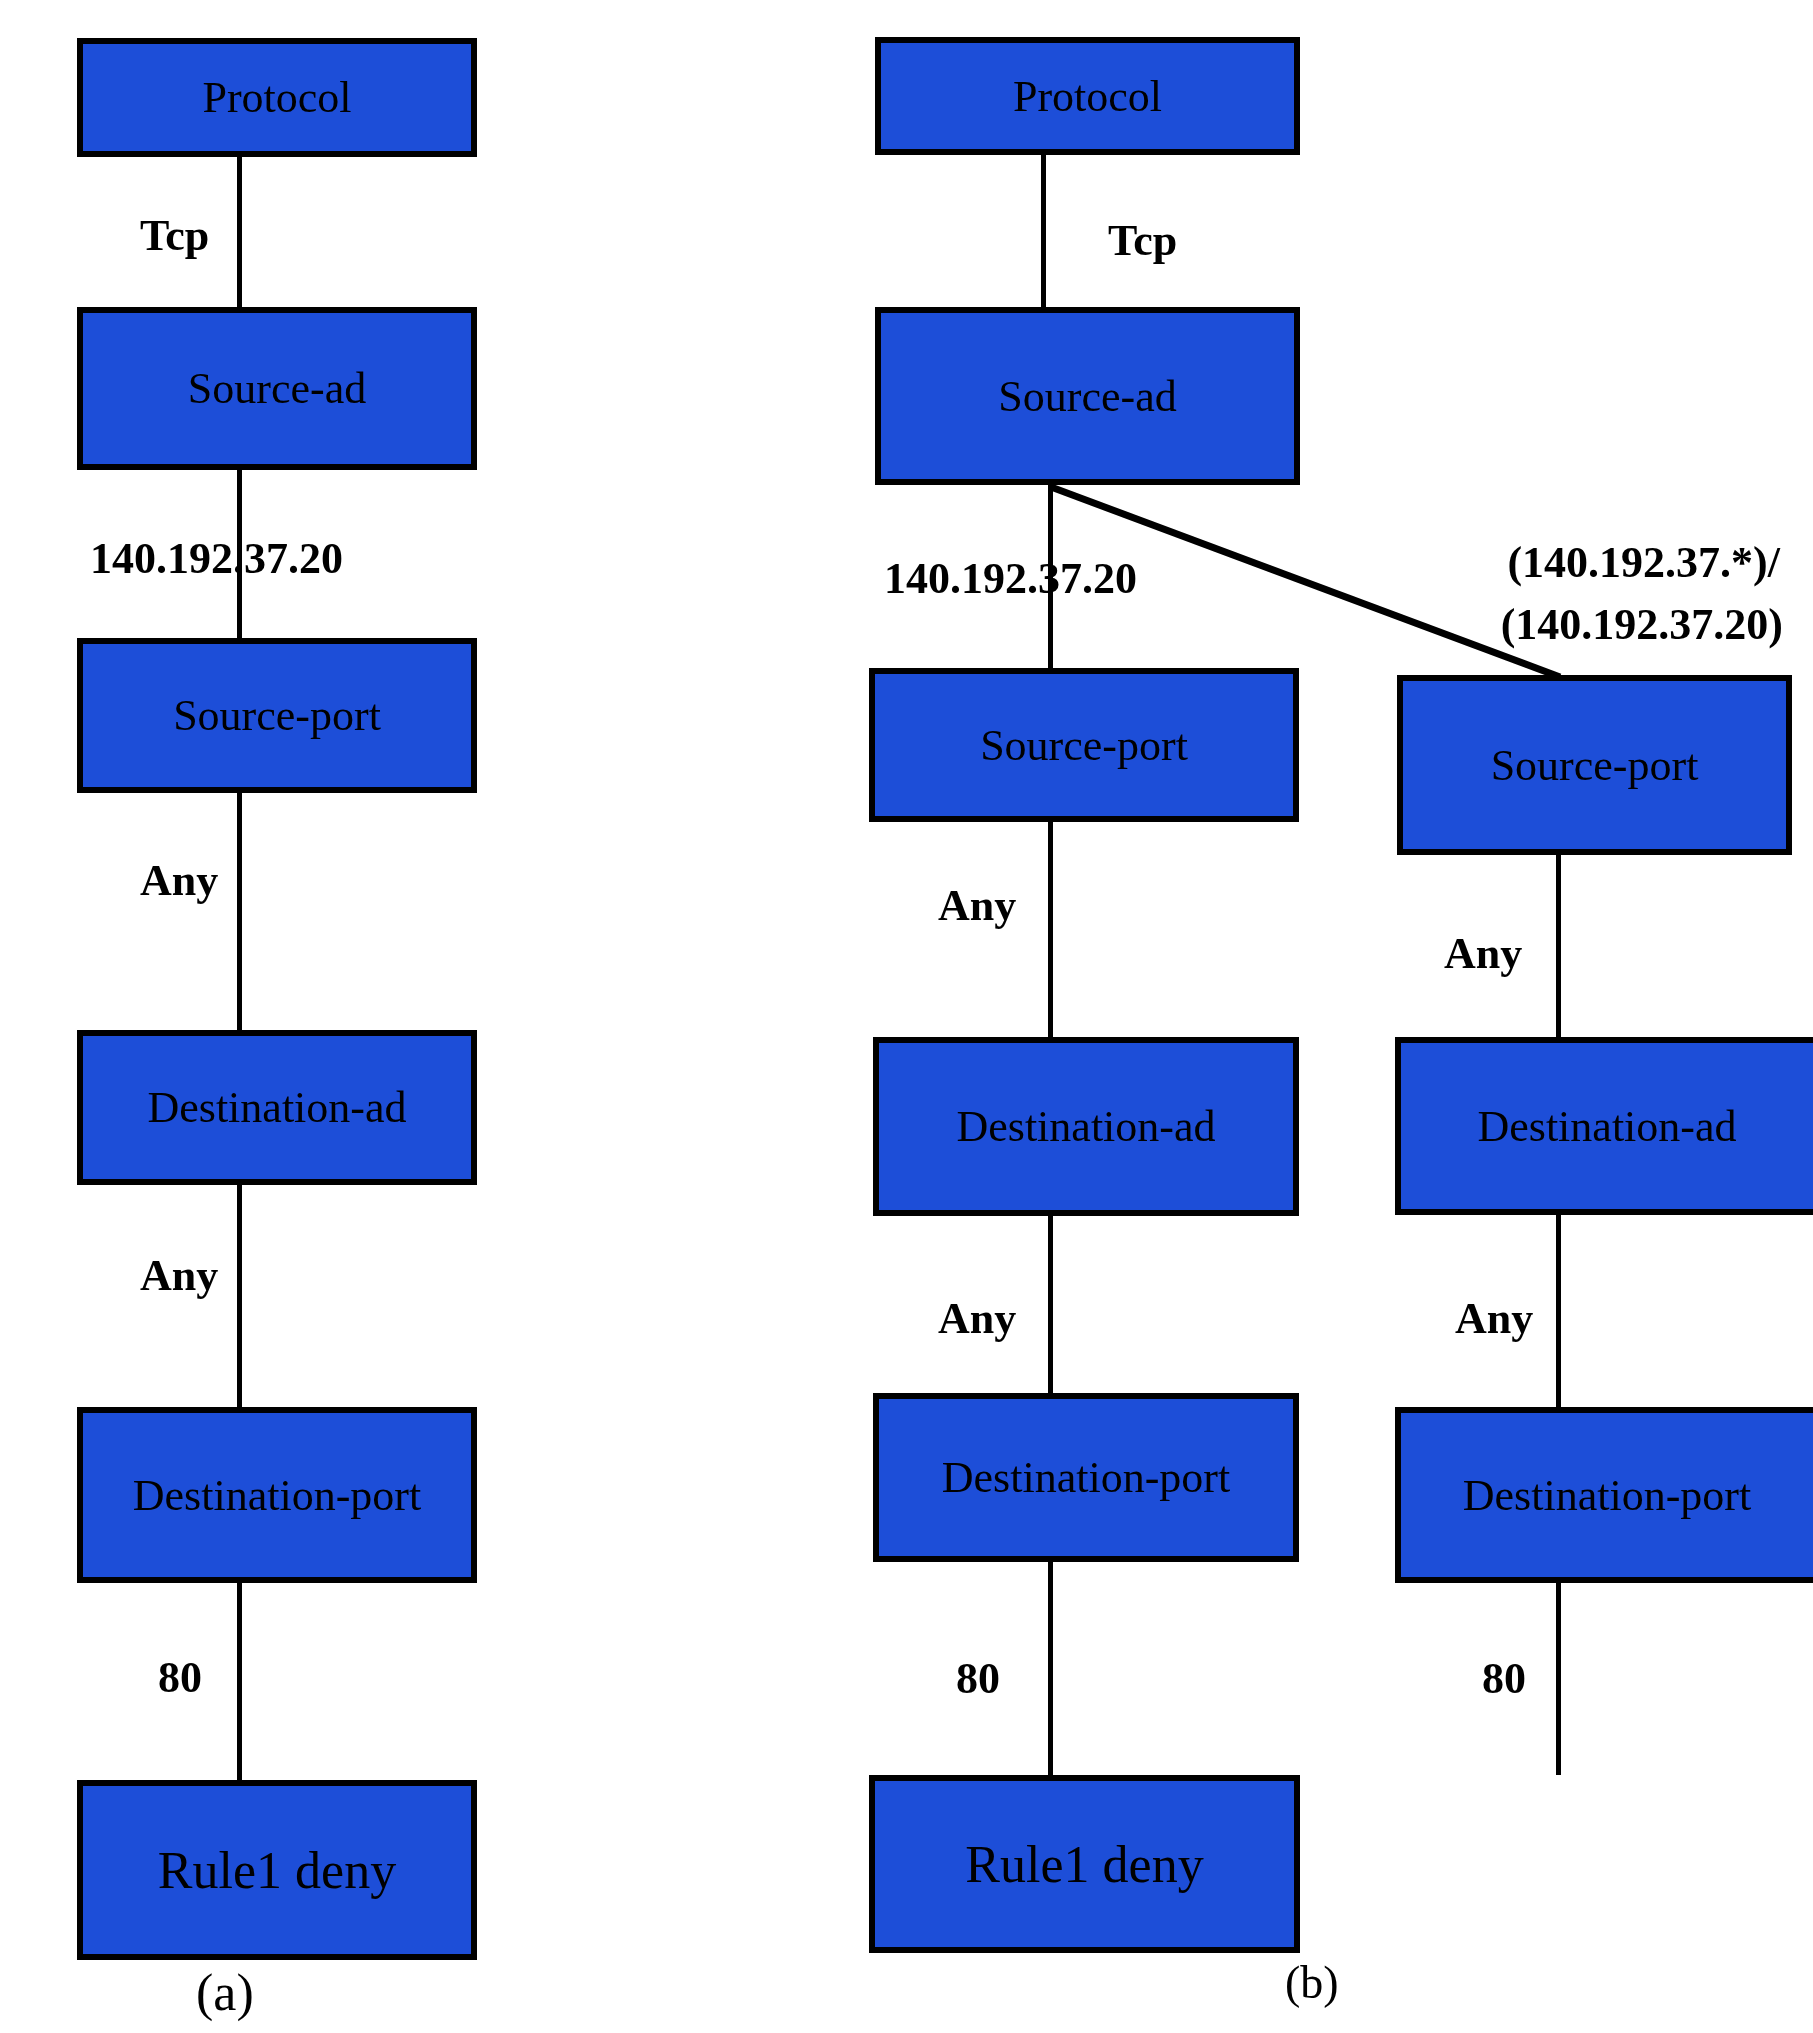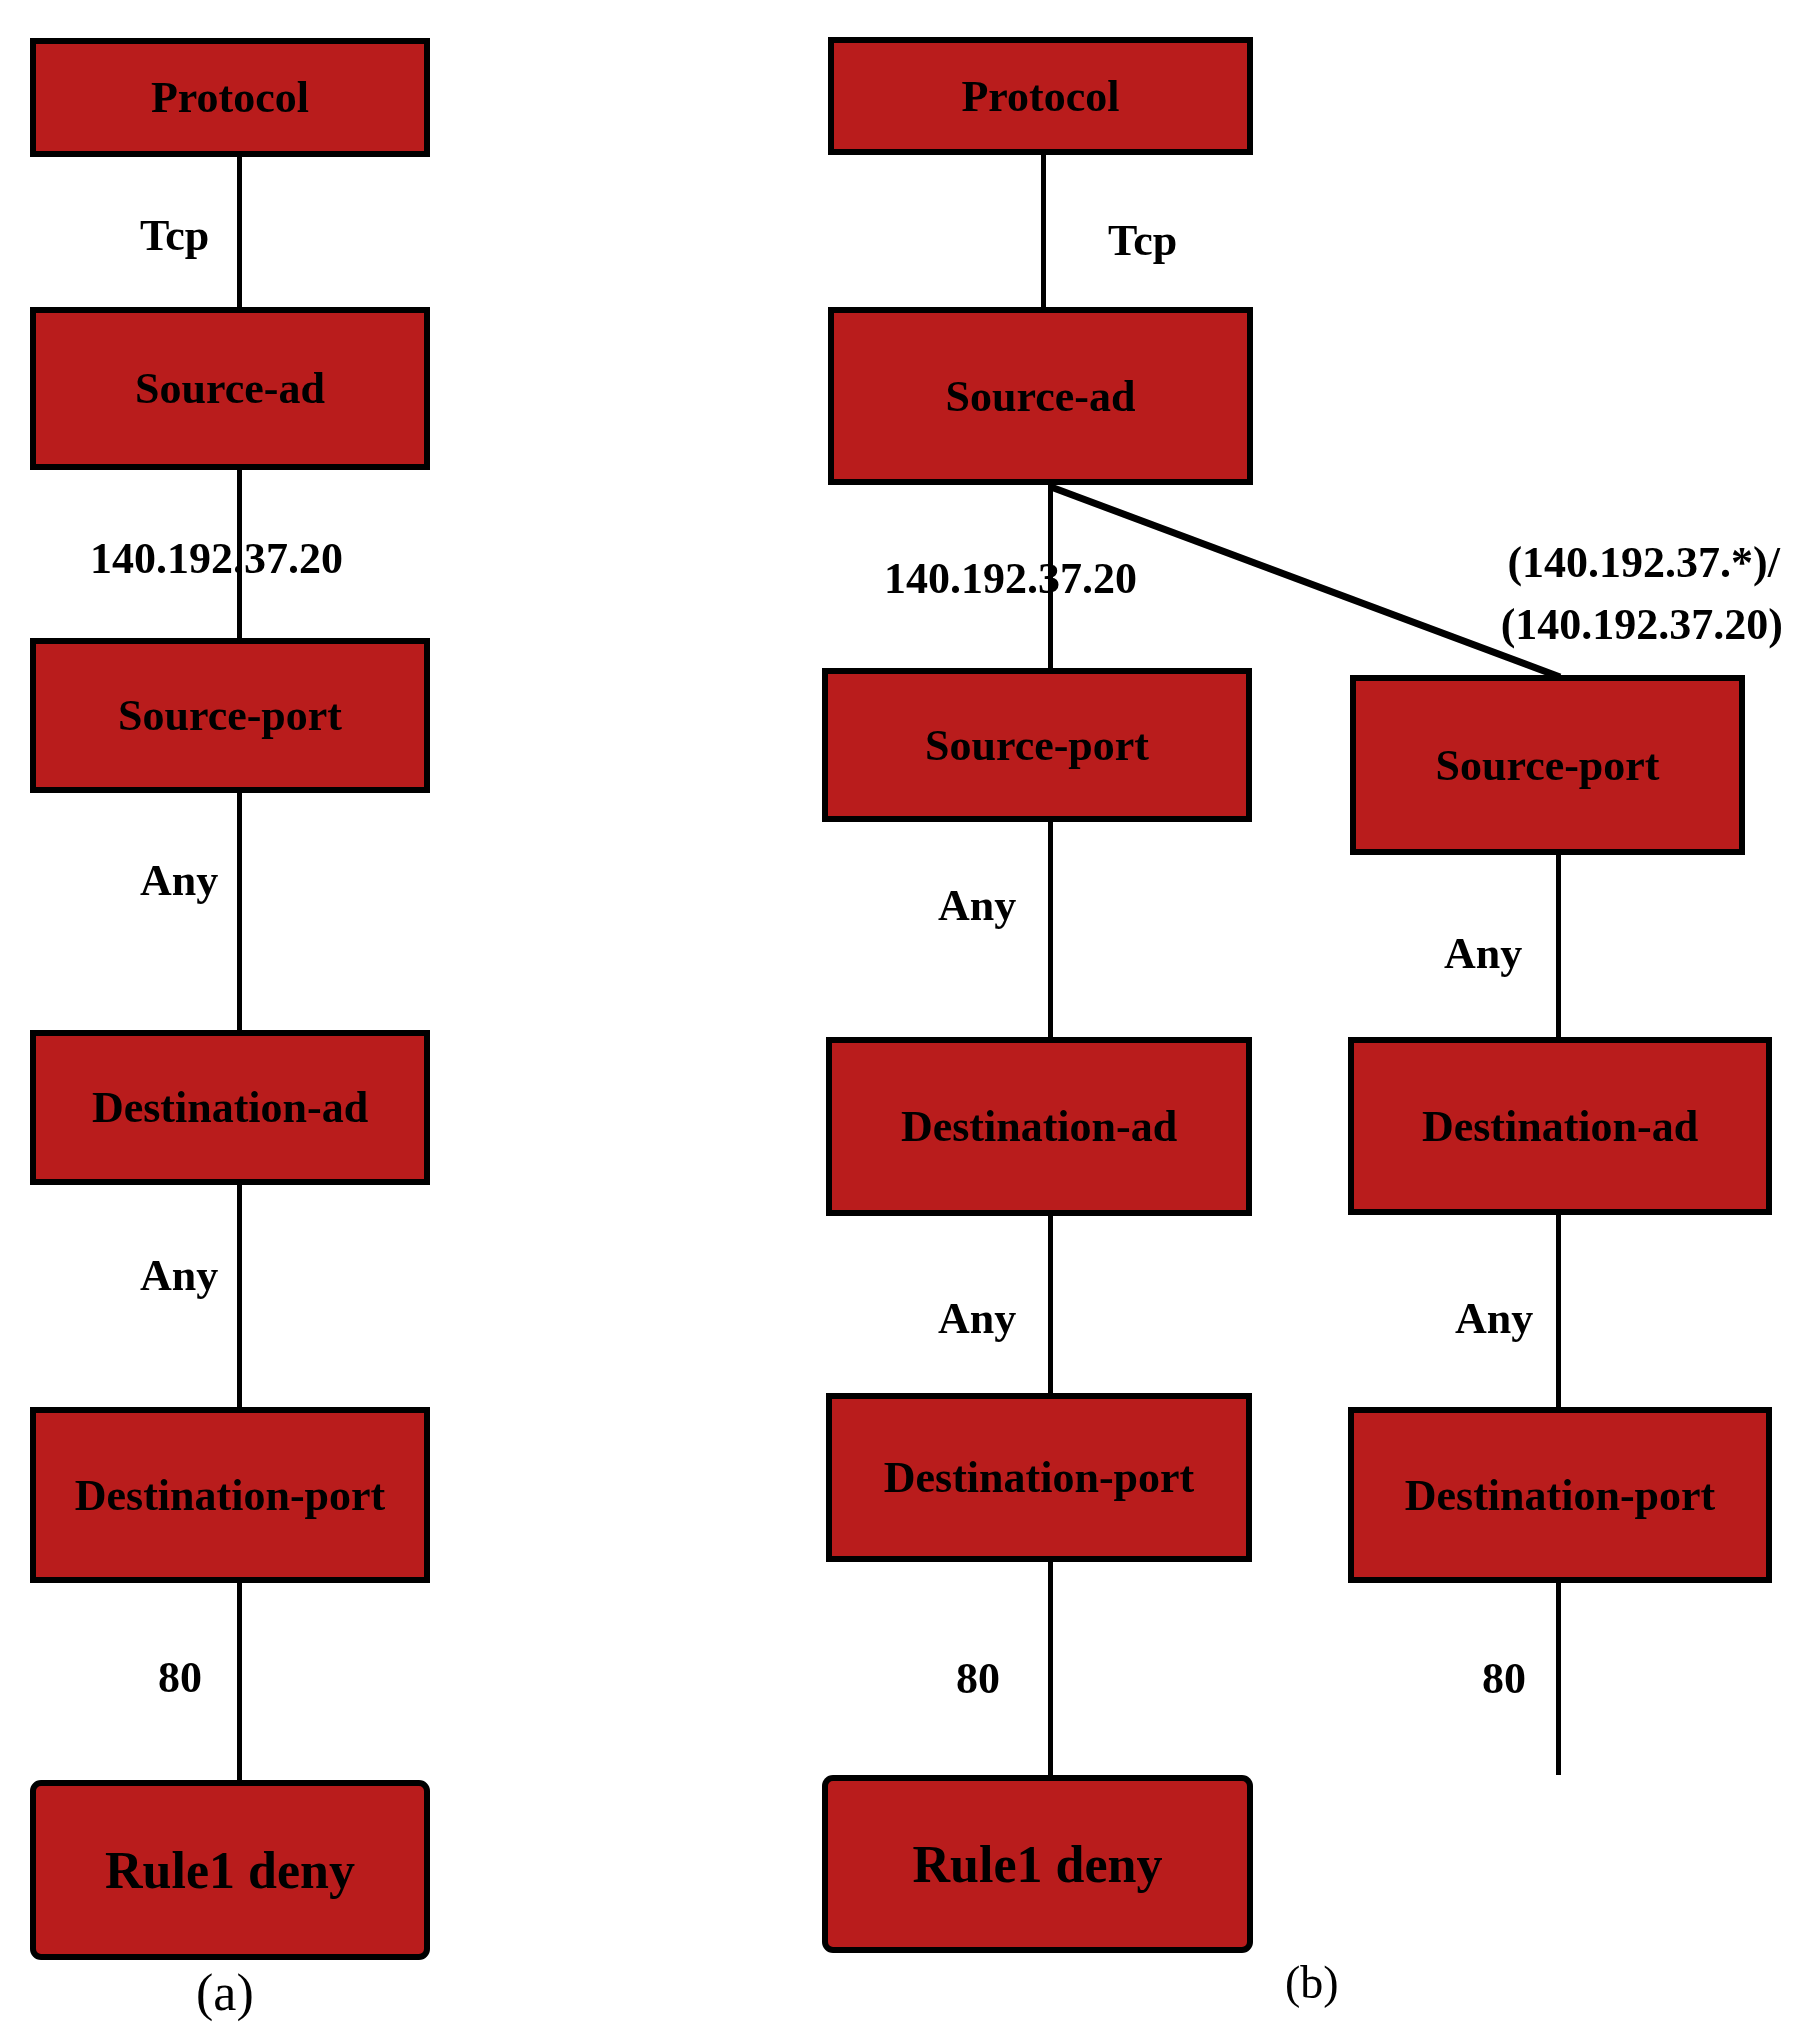--- a/index.html
+++ b/index.html
@@ -3,25 +3,25 @@
 <meta charset="utf-8">
 <style>
   html,body { margin:0; padding:0; background:#ffffff; }
   #stage {
     position:relative; width:1813px; height:2033px; background:#ffffff;
     font-family:"Liberation Serif","DejaVu Serif",serif; color:#000;
     overflow:hidden;
   }
   .node {
     position:absolute; box-sizing:border-box;
-    border:6px solid #000; background:#b91c1c;
+    border:6px solid #000; background:#1d4ed8;
     display:flex; align-items:center; justify-content:center;
-    font-weight:bold; font-size:44px; white-space:nowrap;
+    font-weight:normal; font-size:44px; white-space:nowrap;margin-left:47px;
   }
-  .node.rule { font-size:52px;border-radius:11px; }
+  .node.rule { font-size:52px; }
   .edge-label {
     position:absolute; font-weight:bold; font-size:44px; white-space:nowrap;text-align:right;
   }
   .edge-label.right-align { text-align:left; }
   .vline { position:absolute; width:5px; background:#000; }
   .caption { position:absolute; font-weight:normal; }
   #caption-a { font-size:52px; }
   #caption-b { font-size:46px; }
   svg.overlay { position:absolute; left:0; top:0; pointer-events:none; }
 </style>

